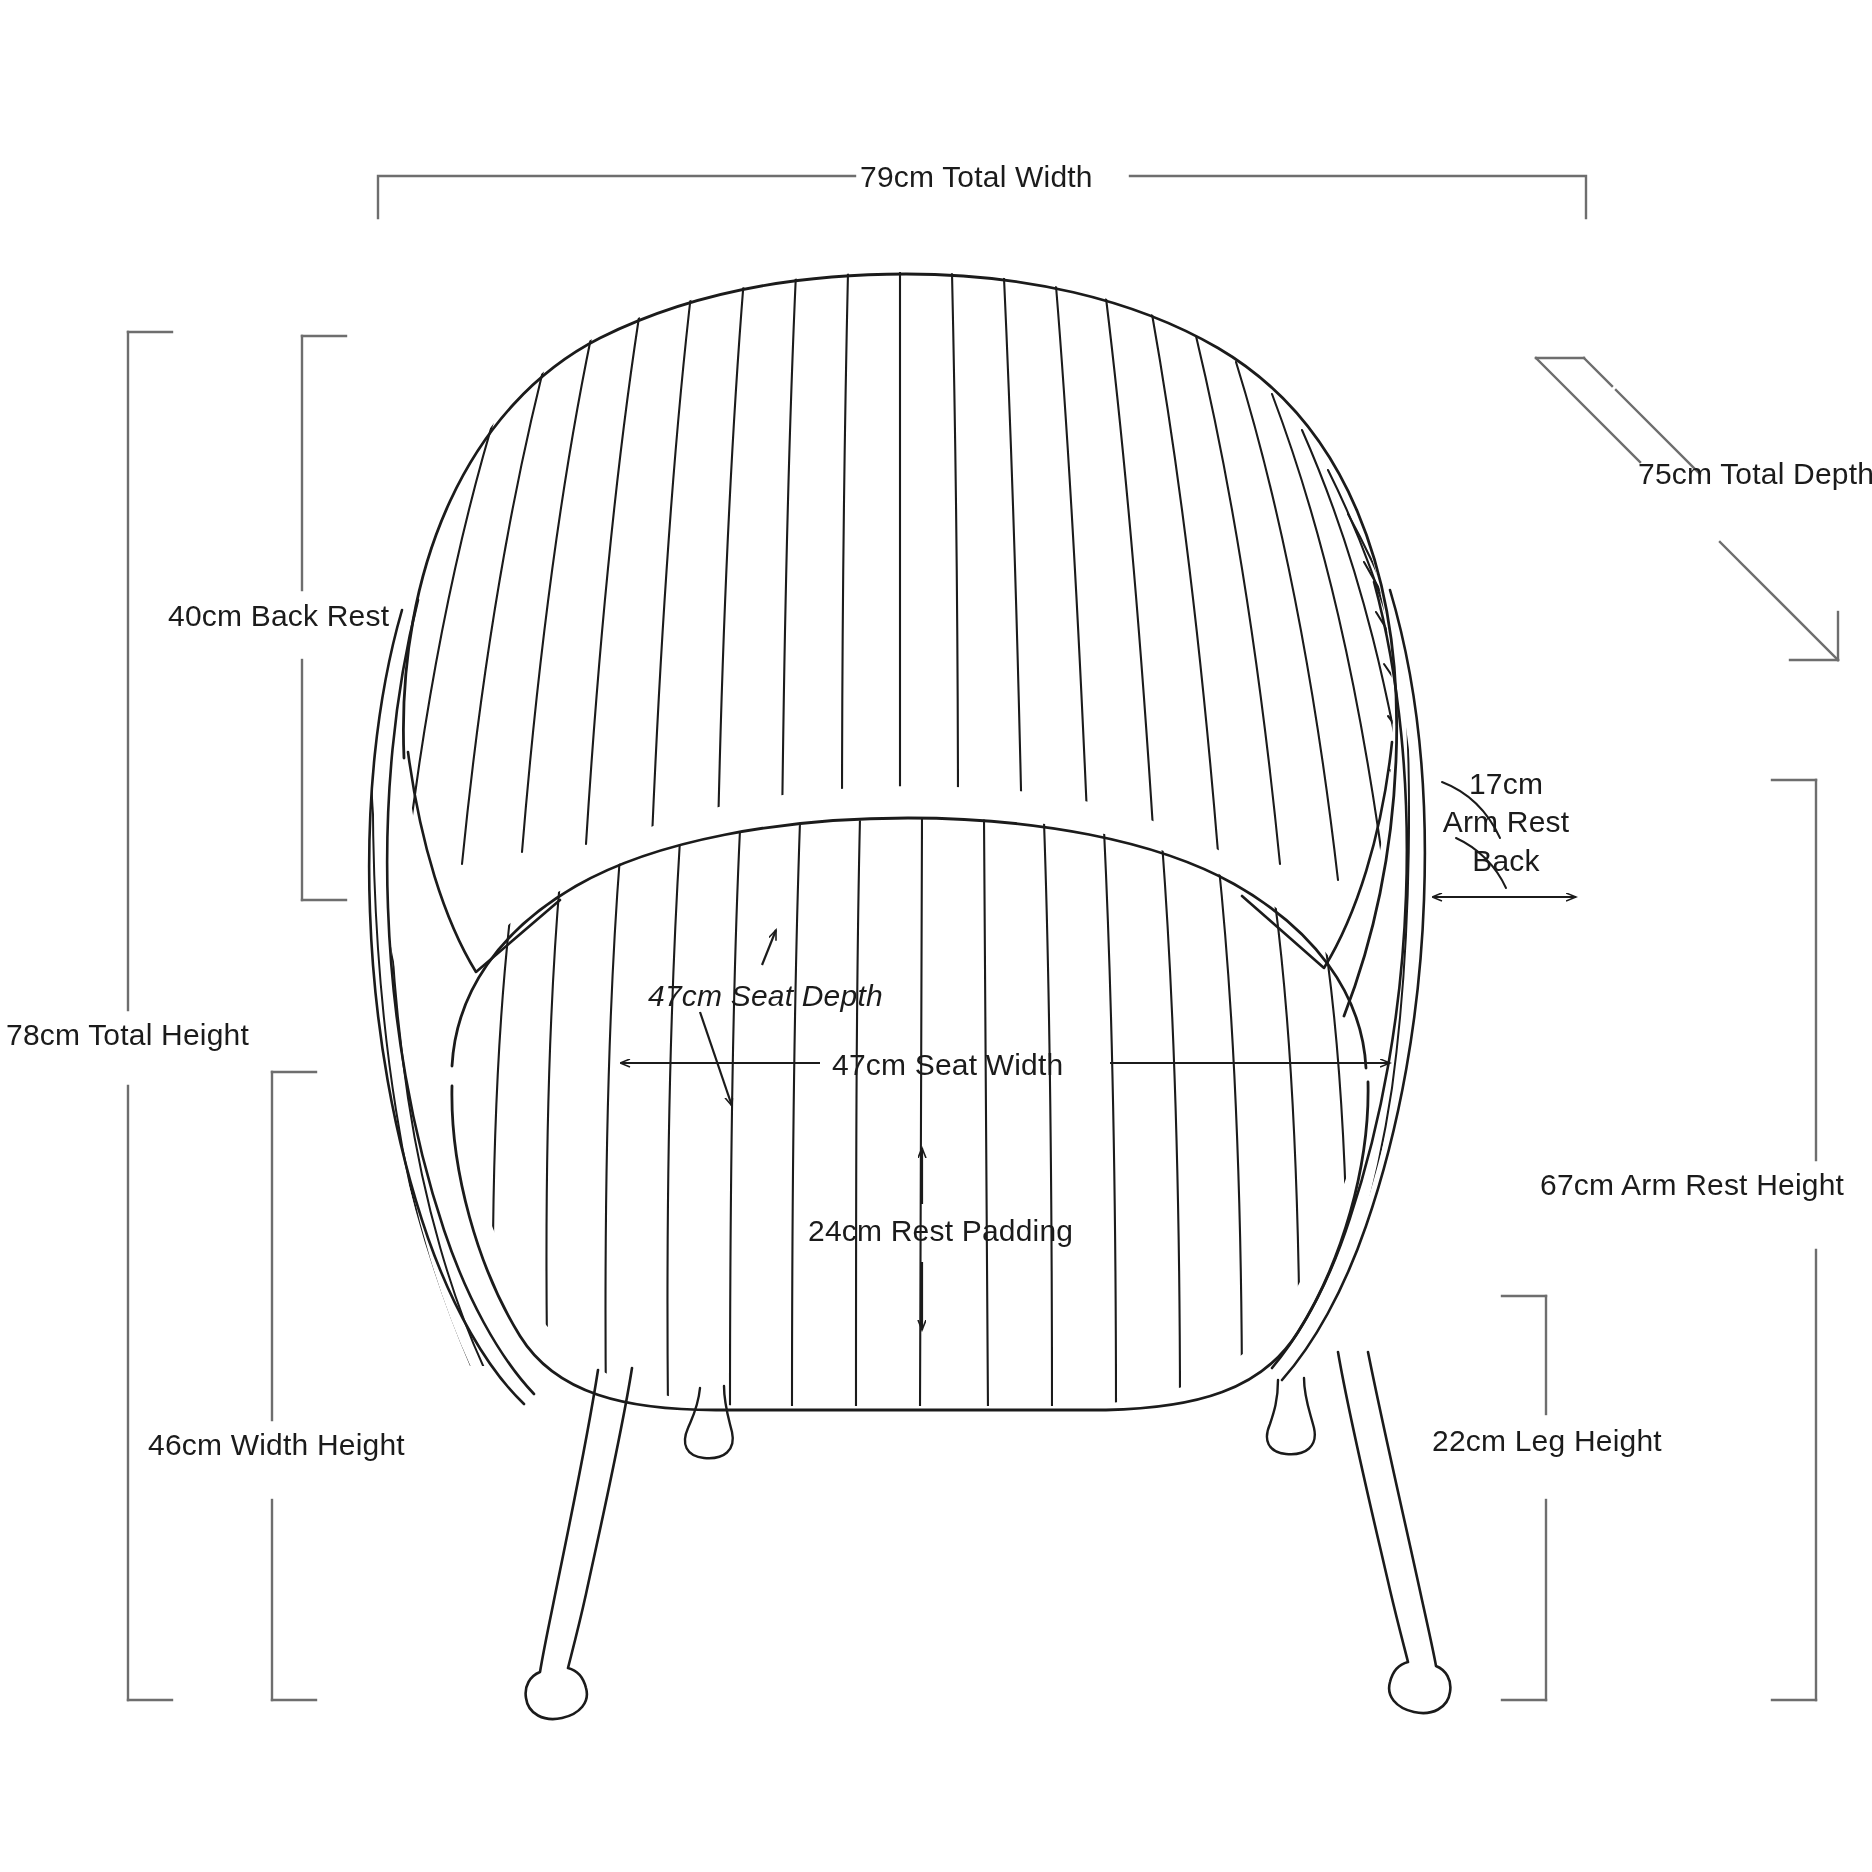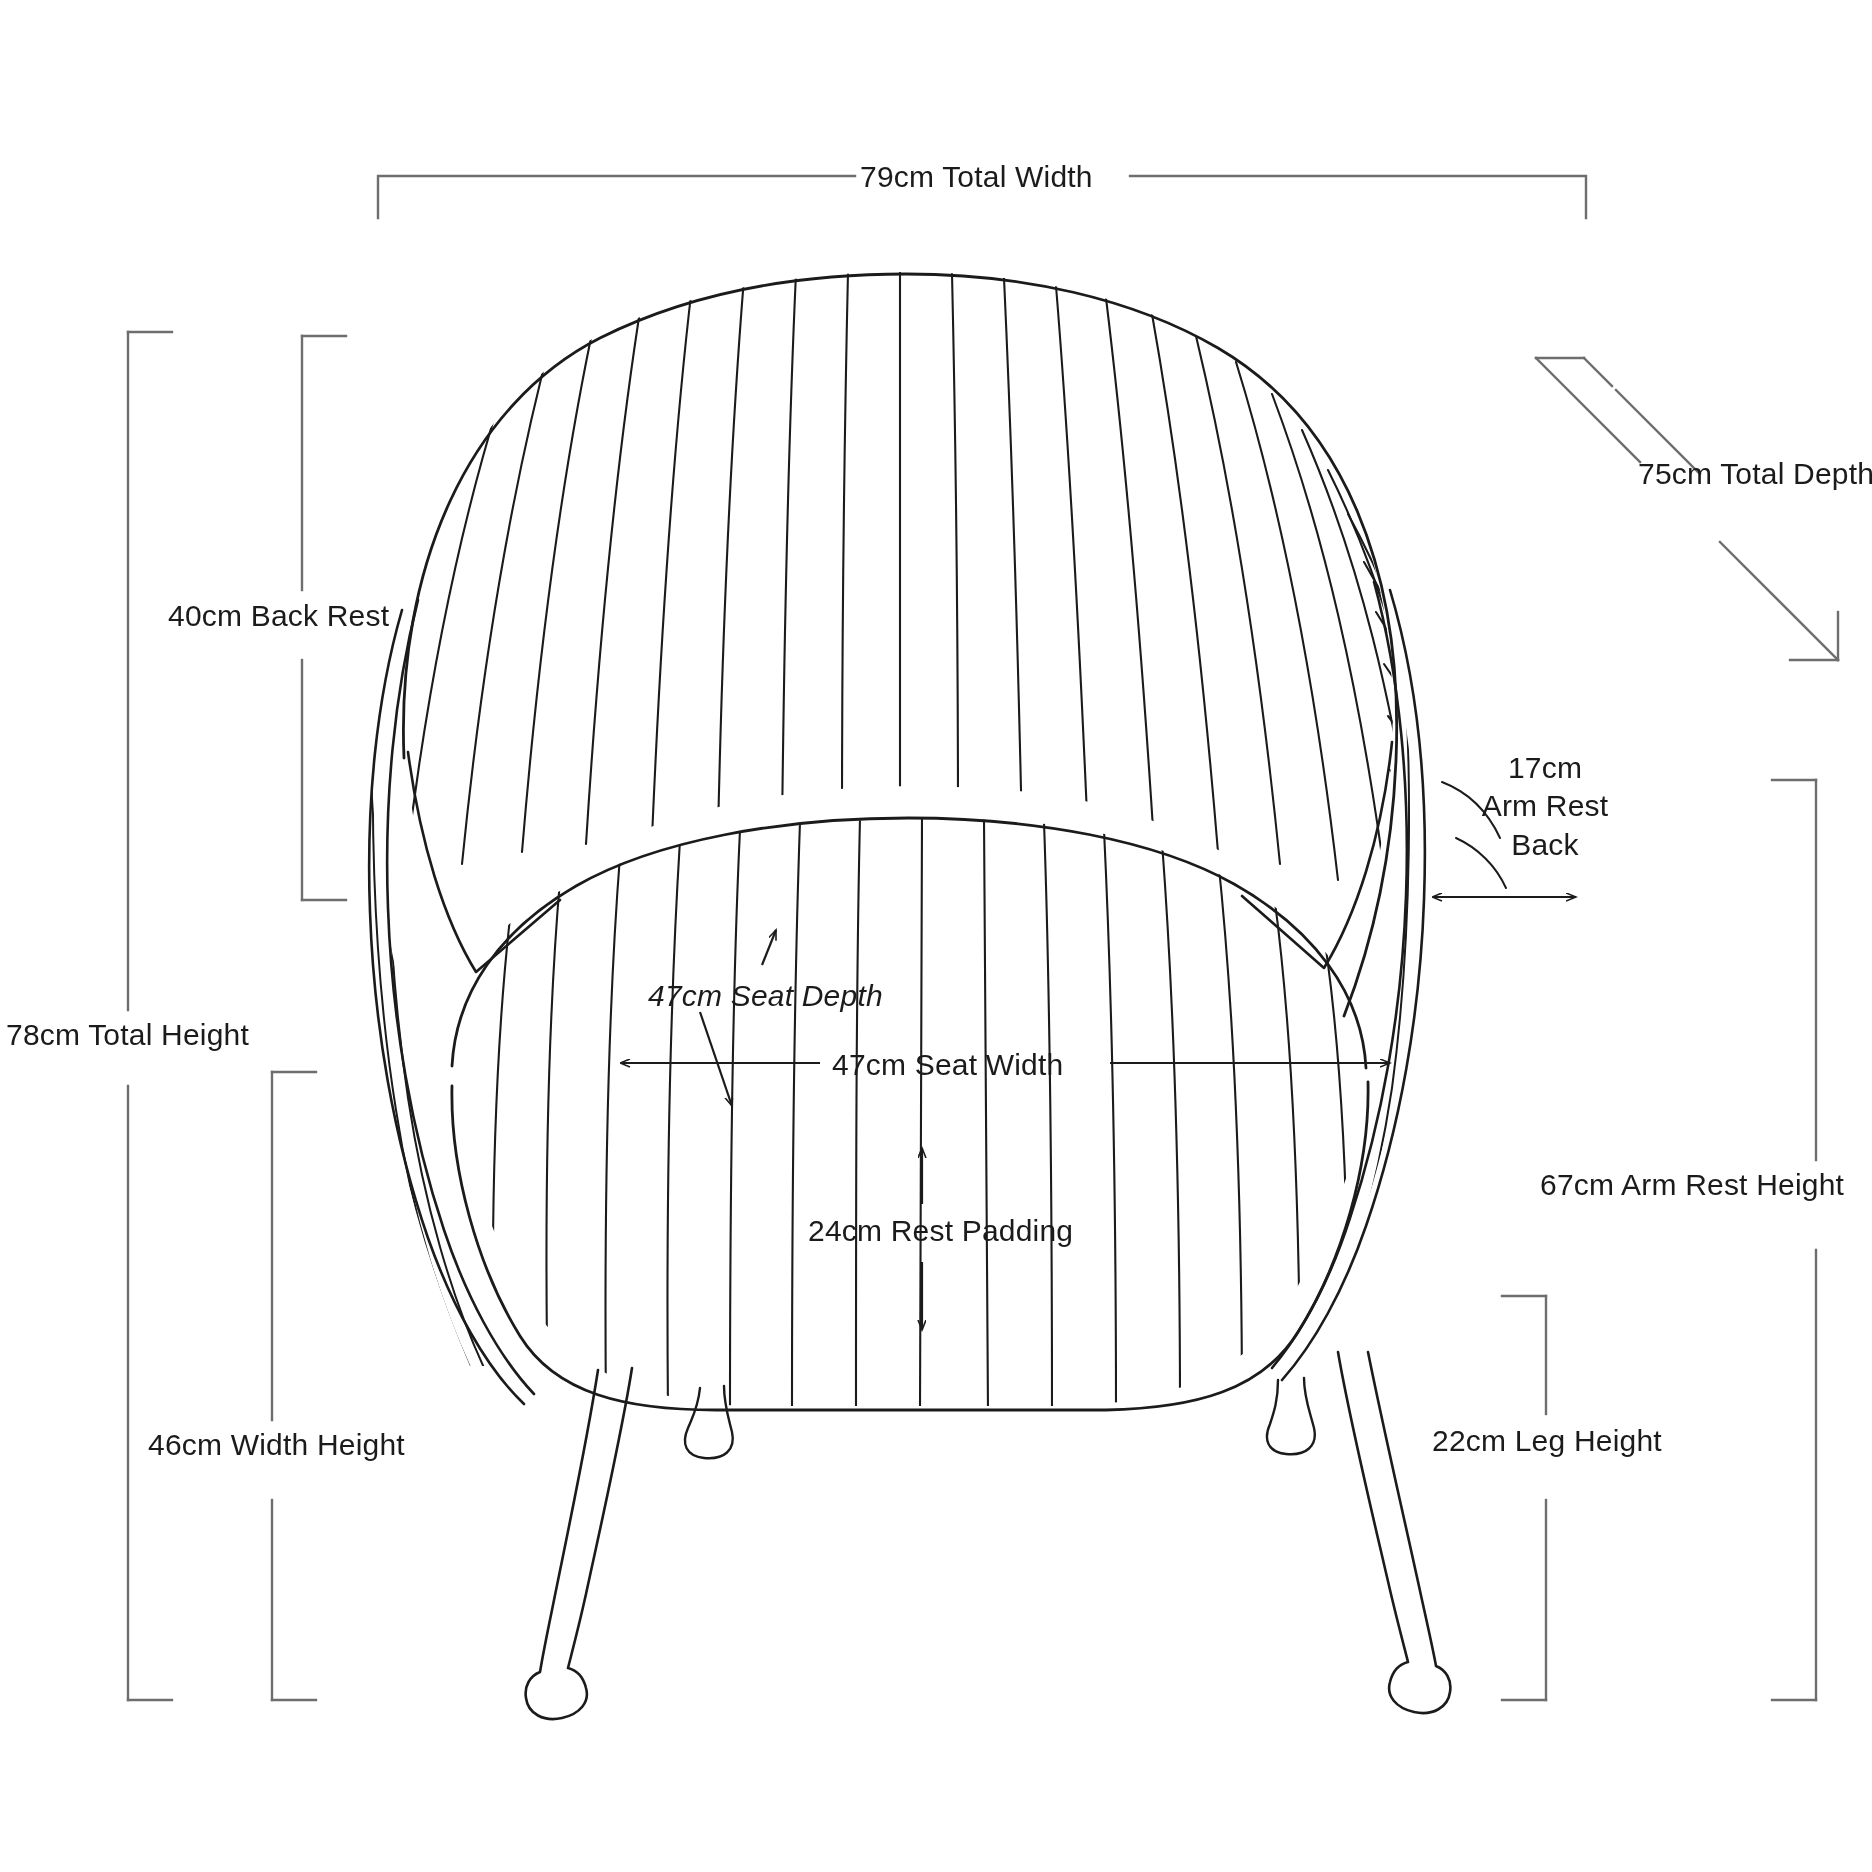--- a/index.html
+++ b/index.html
@@ -321,21 +321,21 @@
   <div class="dim-label" style="left:860px; top:158px;">79cm Total Width</div>
 
   <div class="dim-label" style="left:144px; top:597px;margin-left:24px;">40cm Back Rest</div>
 
   <div class="dim-label" style="left:6px; top:1016px;">78cm Total Height</div>
 
   <div class="dim-label" style="left:148px; top:1426px;">46cm Width Height</div>
 
   <div class="dim-label" style="left:1638px; top:455px;">75cm Total Depth</div>
 
-  <div class="dim-label multi" style="left:1426px; top:749px; width:160px;padding-left:39px;">
+  <div class="dim-label multi" style="left:1426px; top:765px; width:160px;">
     <span>17cm</span><br>
     <span>Arm Rest</span><br>
     <span>Back</span>
   </div>
 
   <div class="dim-label" style="left:1540px; top:1166px;">67cm Arm Rest Height</div>
 
   <div class="dim-label" style="left:648px; top:977px;font-style:italic;">47cm Seat Depth</div>
 
   <div class="dim-label" style="left:832px; top:1046px;">47cm Seat Width</div>

